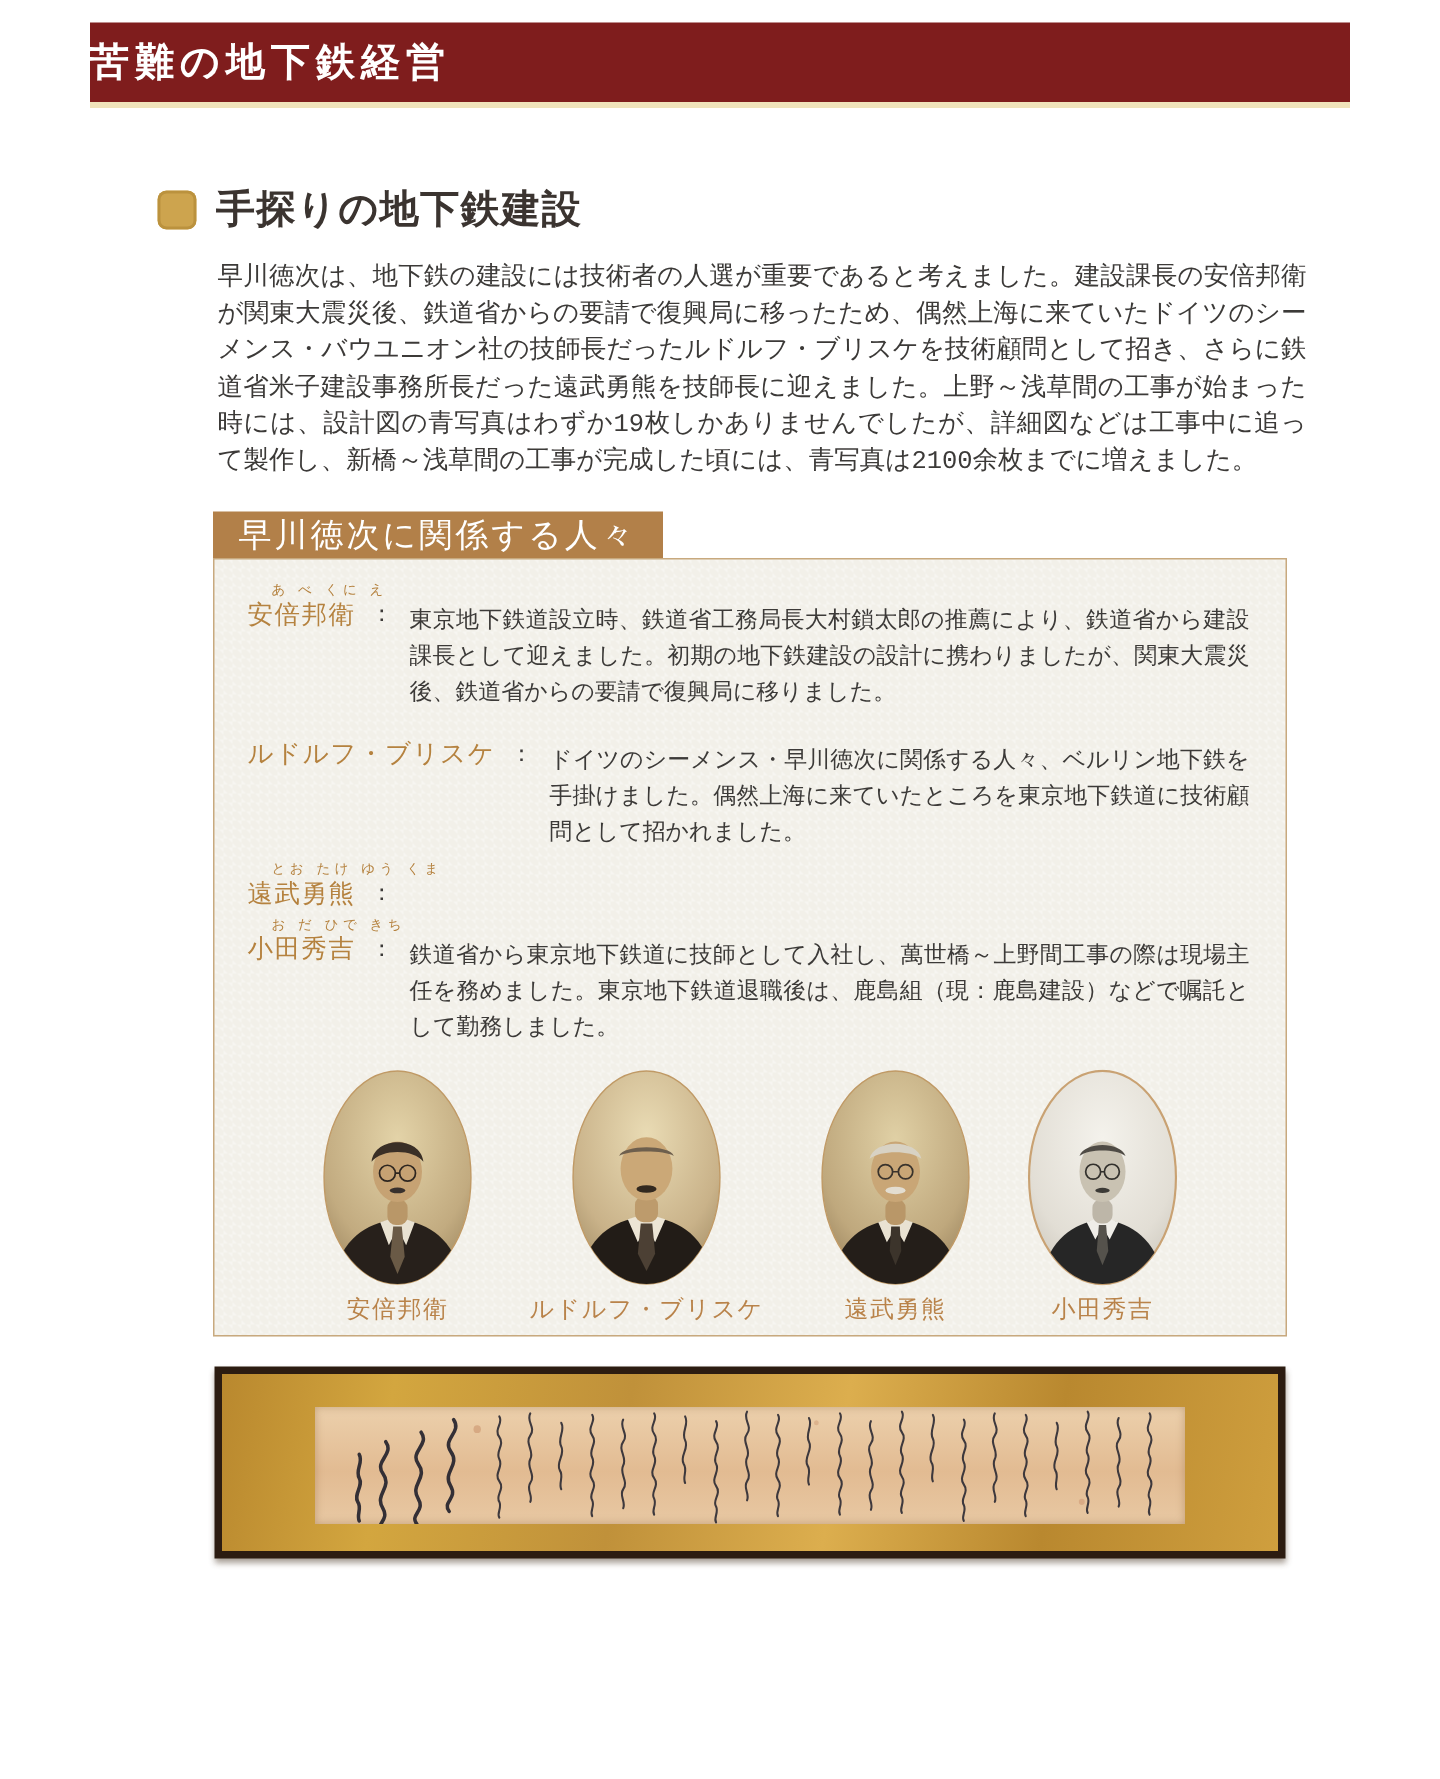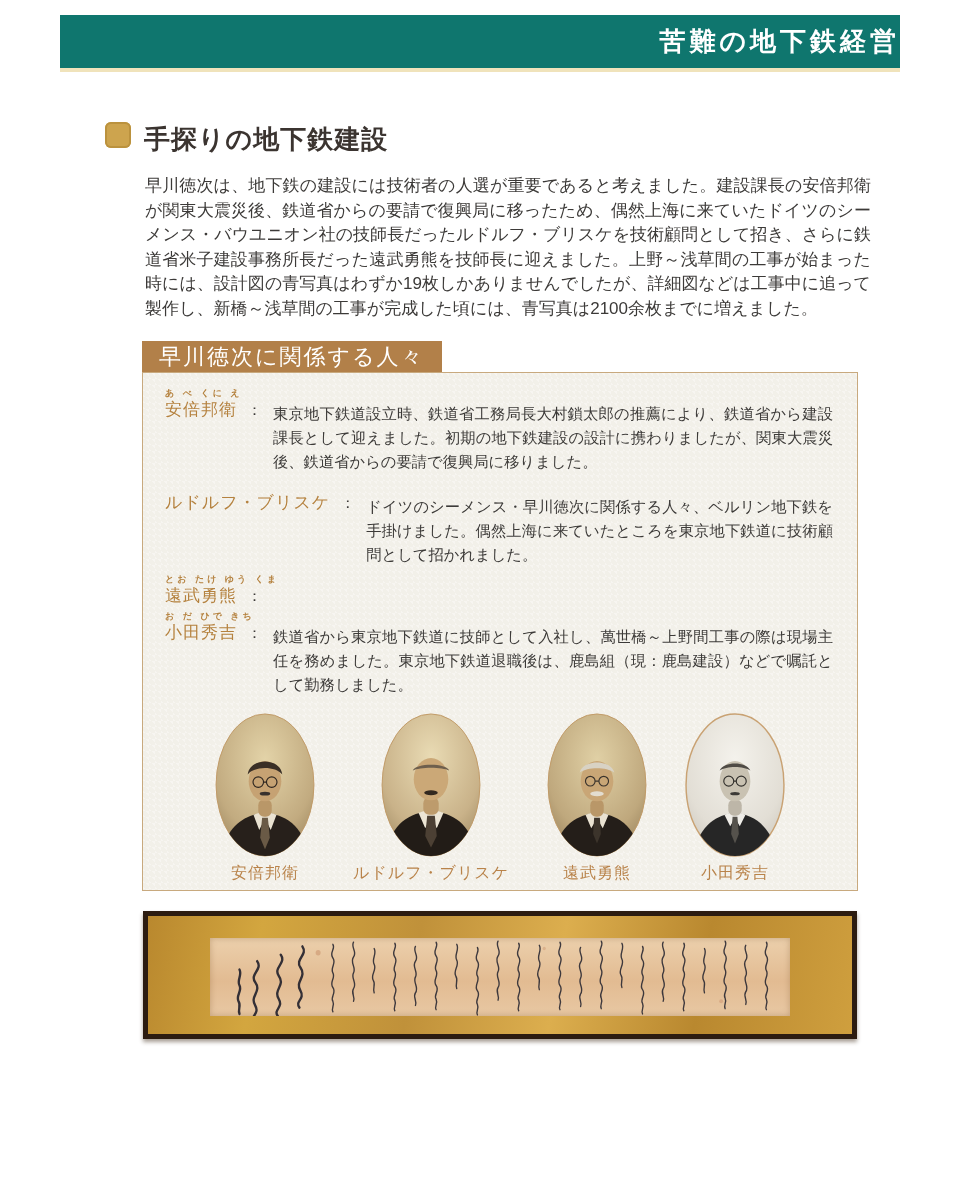--- a/index.html
+++ b/index.html
@@ -2,40 +2,40 @@
 <html lang="ja"><head>
 <meta charset="utf-8">
 <style>
   html,body{margin:0;padding:0;}
   body{
     width:960px;height:1186px;overflow:hidden;background:#ffffff;
     font-family:"Liberation Sans","DejaVu Sans",sans-serif;color:#3c3a38;
     -webkit-font-smoothing:antialiased;
   }
   
-  .banner{margin:15px 60px 0;height:53px;background:#0f766e;border-bottom:4px solid #f0e3bb;text-align:right;}
+  .banner{margin:15px 60px 0;height:53px;background:#7f1d1d;border-bottom:4px solid #f0e3bb;text-align:left;}
   .banner-title{line-height:53px;font-size:26px;font-weight:bold;color:#ffffff;letter-spacing:4px;}
   
-  .section-head{display:flex;margin:50px 0 16px 105px;}
+  .section-head{display:flex;align-items:center;margin:50px 0 16px 105px;}
   .bullet{width:26px;height:26px;border-radius:6px;background:#cda44e;box-shadow:inset 0 0 0 2px #bb923e;flex:none;}
   .section-title{margin-left:13px;font-size:26px;font-weight:bold;color:#3b3430;letter-spacing:1px;}
   
-  .body-text{margin:17px 0 0 145px;width:726px;font-size:17px;line-height:24.5px;text-align:justify;color:#3c3a38;}
+  .body-text{margin:17px 0 0 145px;width:726px;font-size:17px;line-height:24.5px;text-align:justify;color:#3c3a38;font-family:Liberation Mono, monospace;}
   .body-text p{margin:0;}
   
   .box-label{width:fit-content;margin:20px 0 0 142px;background:#b28049;color:#ffffff;
     font-size:22px;line-height:31px;padding:0 17px;letter-spacing:2px;}
   .people-box{margin-left:142px;width:716px;box-sizing:border-box;background:#f2f0e9;border:1px solid #c8a97e;
     padding:12px 0 6px;
     background-image:linear-gradient(45deg,rgba(255,255,255,.35) 25%,transparent 25%,transparent 75%,rgba(255,255,255,.35) 75%);
     background-size:6px 6px;}
   .entry{display:flex;align-items:flex-start;padding:0 20px 0 22px;margin-top:13px;}
   .name-block{position:relative;flex:none;}
-  .furigana{position:absolute;top:-10px;left:0;right:0;text-align:right;font-size:9px;line-height:10px;
-    color:#b5823f;letter-spacing:3px;white-space:nowrap;font-weight:bold;}
+  .furigana{position:absolute;top:-10px;left:16px;right:0;text-align:right;font-size:9px;line-height:10px;
+    color:#b5823f;letter-spacing:3px;white-space:nowrap;}
   .p-name{font-size:17px;line-height:24px;color:#b5823f;white-space:nowrap;letter-spacing:1px;}
   .colon{flex:none;font-size:15px;line-height:24px;color:#3c3a38;margin:0 7px 0 10px;}
   .desc{flex:1;margin:4px;font-size:15.3px;line-height:24px;text-align:justify;color:#3c3a38;}
   
   .portraits{display:flex;justify-content:center;gap:38px;margin-top:12px;}
   .portrait{display:flex;flex-direction:column;align-items:center;}
   .portrait-caption{margin-top:6px;font-size:16px;color:#b9834a;letter-spacing:1px;}
   
   .artifact-frame{margin:20px 0 0 143px;width:714px;height:128px;box-sizing:border-box;background:#2c1c11;
     padding:5px;box-shadow:0 3px 4px rgba(60,40,20,.45);}

